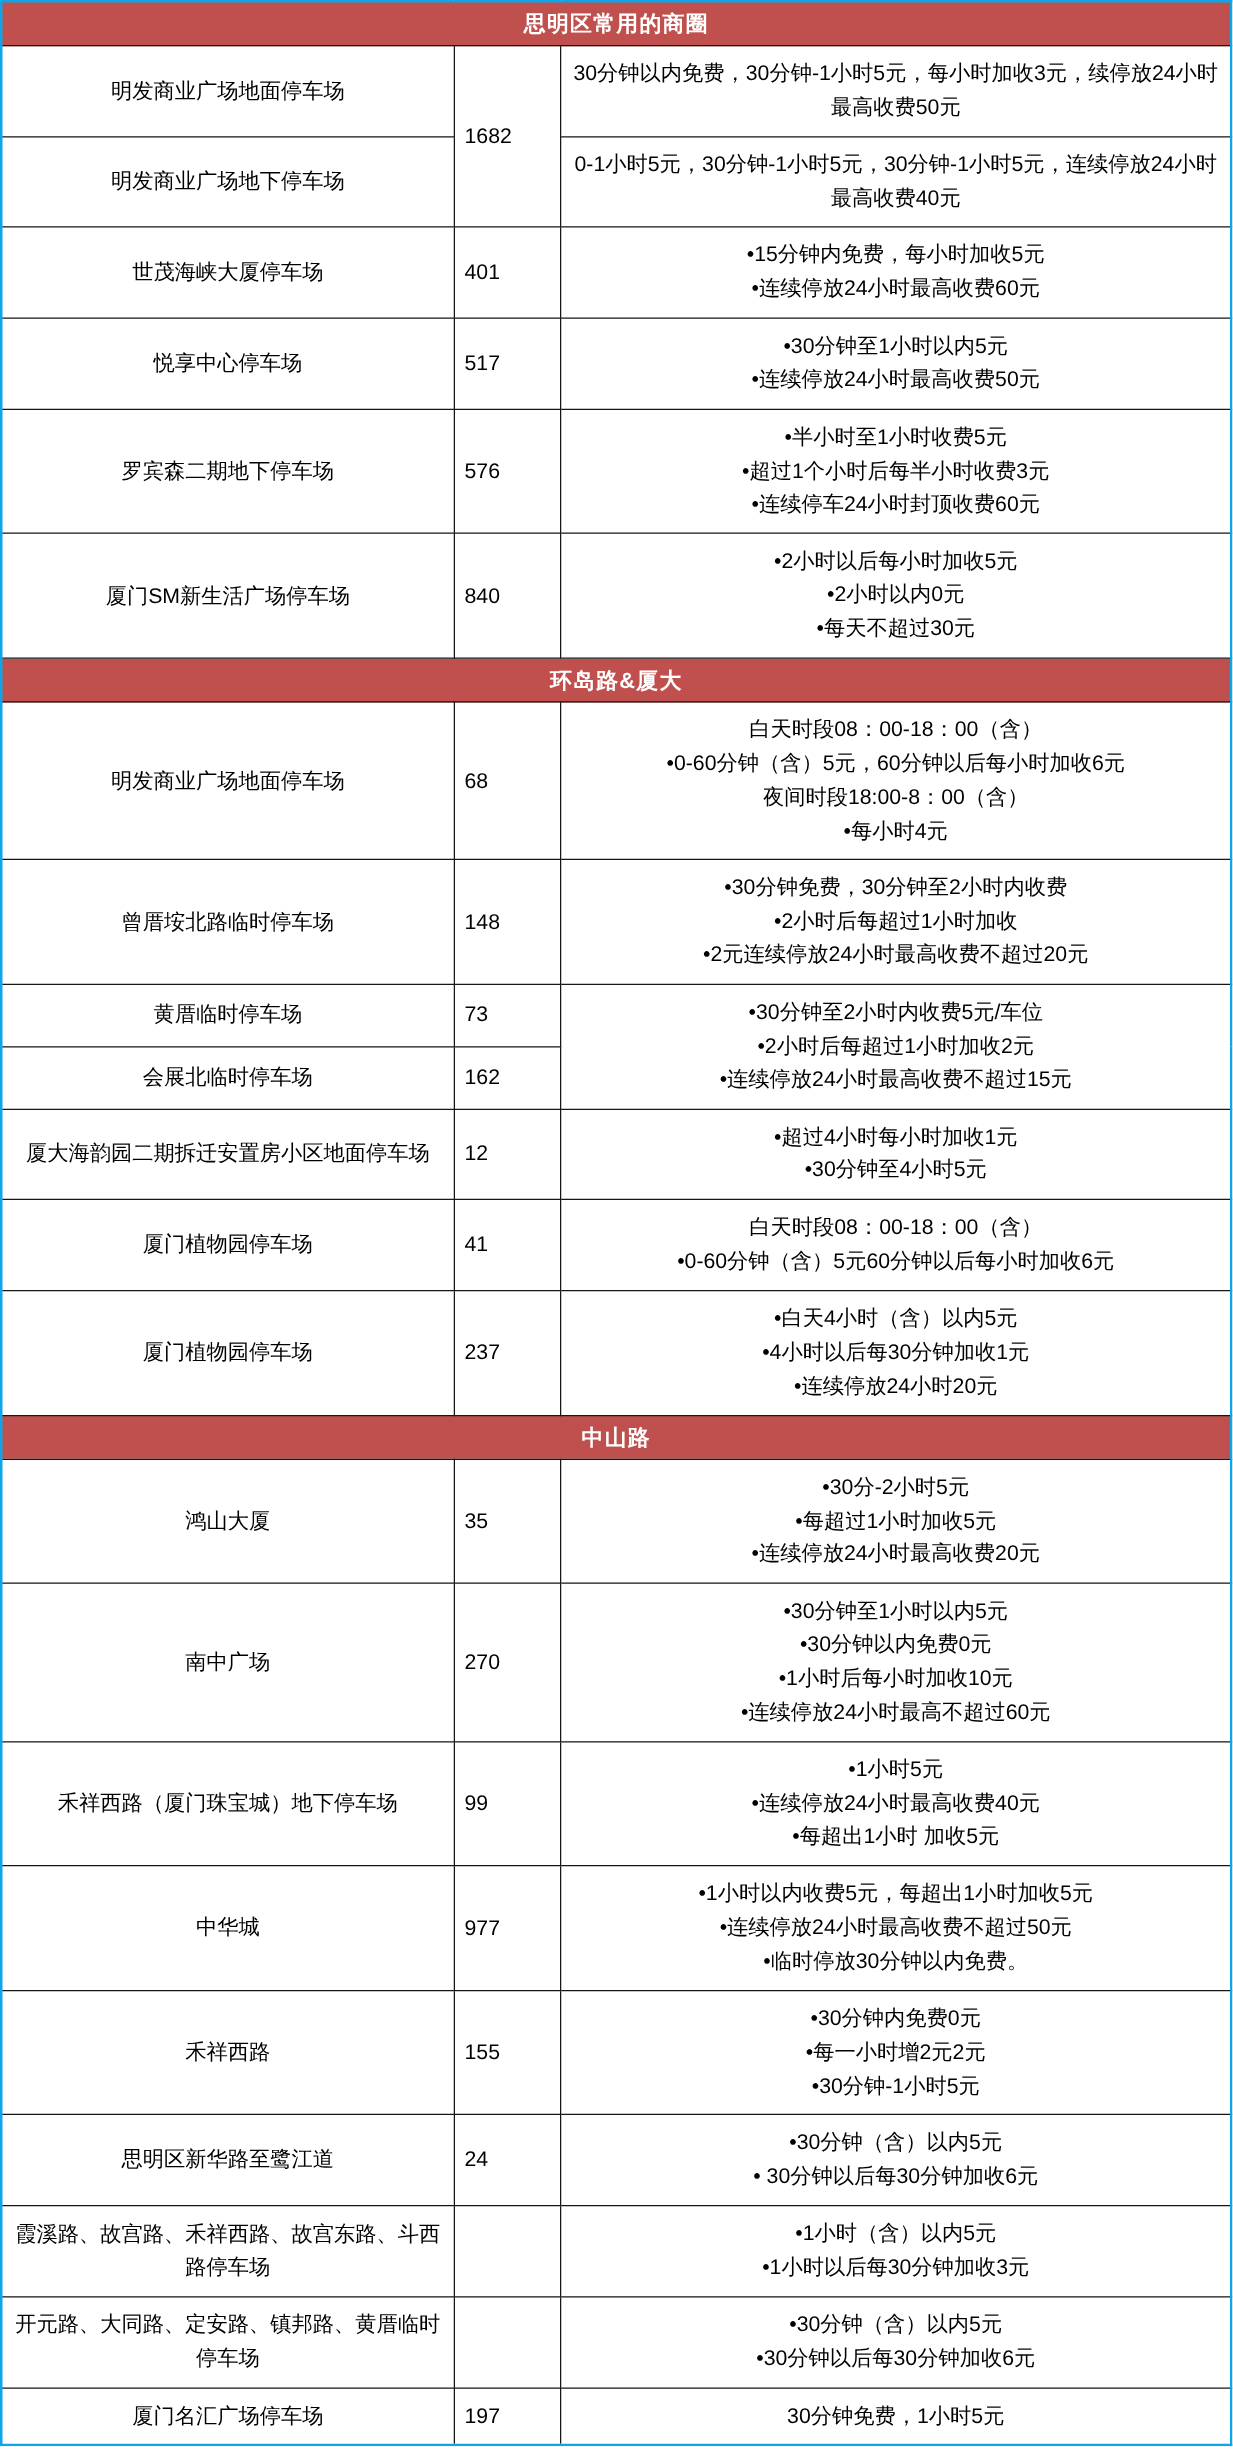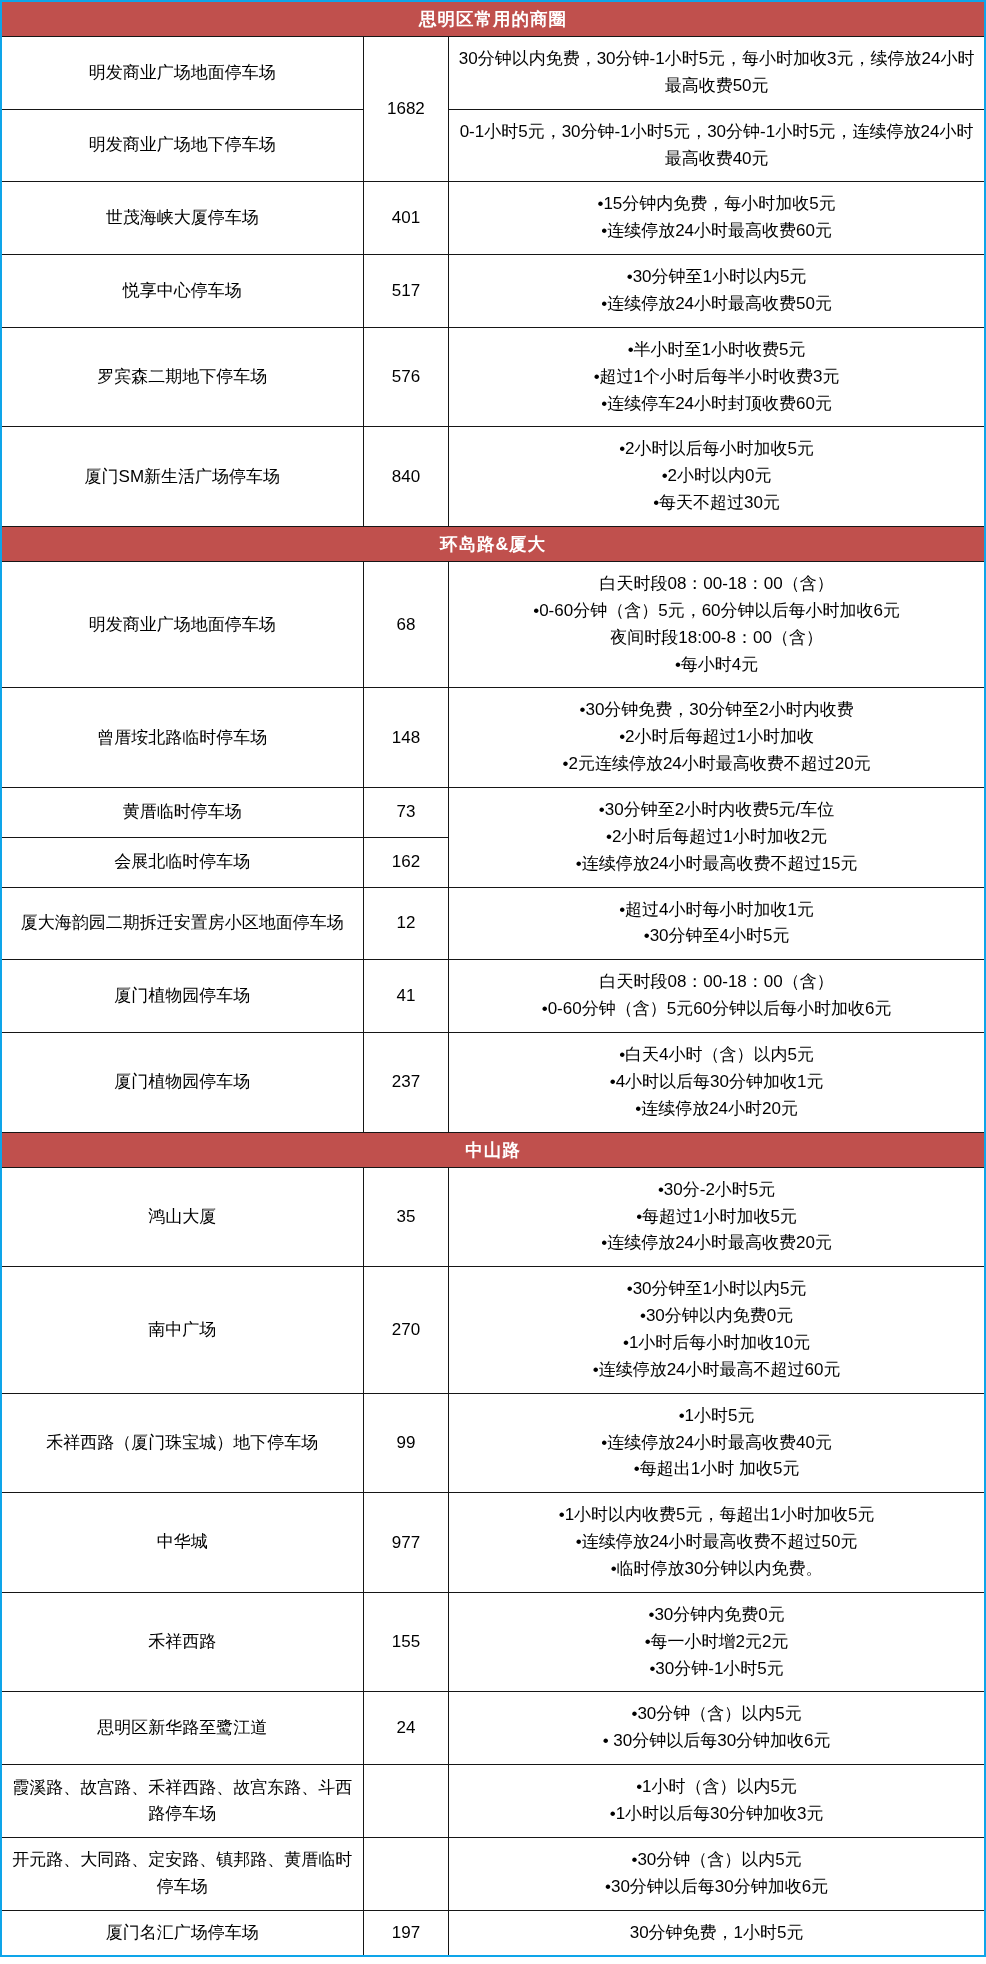--- a/index.html
+++ b/index.html
@@ -35,21 +35,20 @@
     font-size: 17.5px;
     padding: 5px 4px;
     letter-spacing: 1px;
   }
   td.name-cell {
     text-align: center;
     line-height: 1.55;
     padding-left: 10px;
   }
   td.count-cell {
-    text-align: center;
     font-size: 18px;
     border-radius: 10px;
   }
   td.fee-cell {
     text-align: center;
     line-height: 1.58;
   }
   .fee-line {
     margin: 0;
   }

